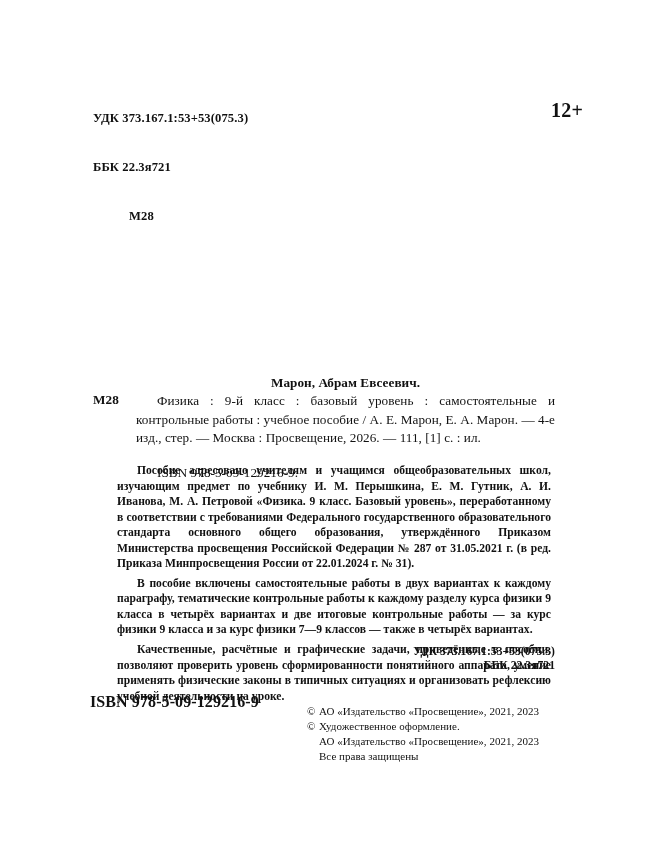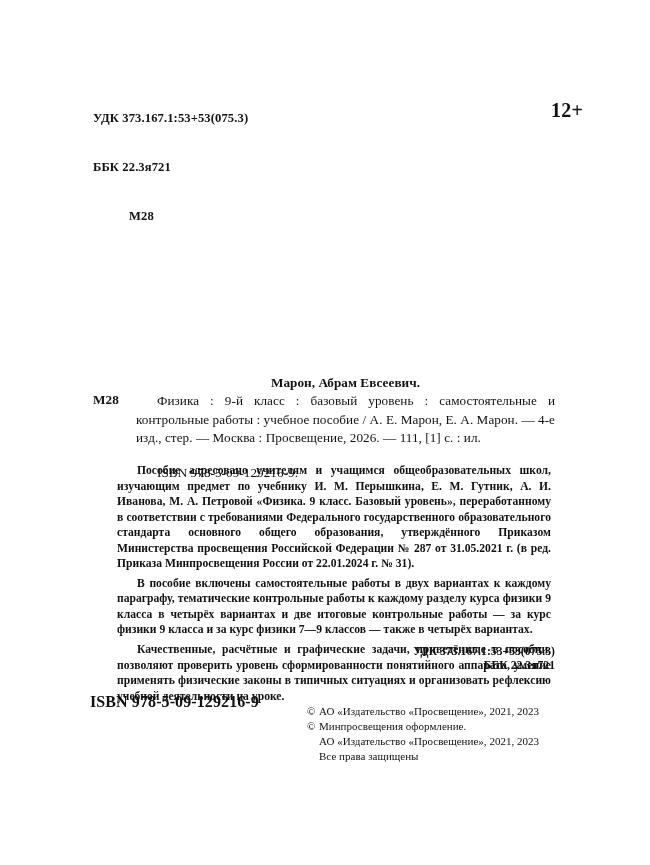--- a/index.html
+++ b/index.html
@@ -185,21 +185,21 @@
     <span>ББК 22.3я721</span>
   </div>
 
   <div class="footer-isbn">ISBN 978-5-09-129216-9</div>
 
   <div class="footer-rights">
     <span class="row">
       <span class="copy-mark">©</span><span>АО «Издательство «Просвещение», 2021, 2023</span>
     </span>
     <span class="row">
-      <span class="copy-mark">©</span><span>Минпросвещения оформление.</span>
+      <span class="copy-mark">©</span><span>Художественное оформление.</span>
     </span>
     <span class="row hang">
       <span>АО «Издательство «Просвещение», 2021, 2023</span>
     </span>
     <span class="row hang">
       <span>Все права защищены</span>
     </span>
   </div>
 
 </div>

